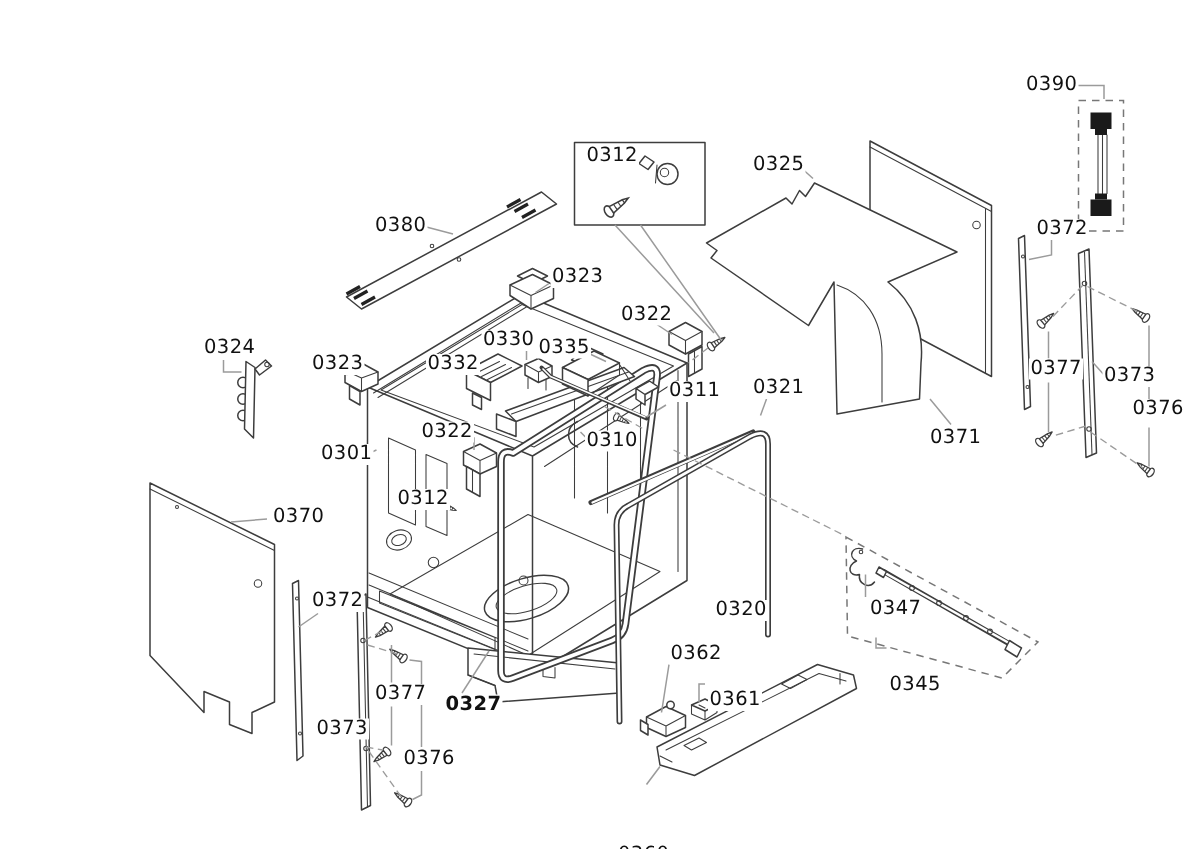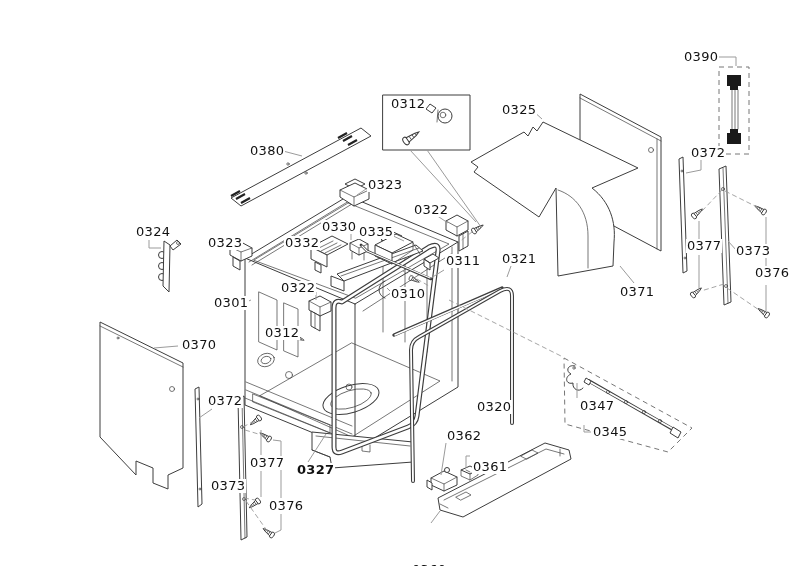--- a/index.html
+++ b/index.html
@@ -329,21 +329,21 @@
       <div class="plabel" style="left: 501px; top: 252px;">0321</div>
       <div class="plabel" style="left: 213px; top: 296px;">0301</div>
       <div class="plabel" style="left: 280px; top: 281px;">0322</div>
       <div class="plabel" style="left: 390px; top: 287px;">0310</div>
       <div class="plabel" style="left: 619px; top: 285px;">0371</div>
       <div class="plabel" style="left: 264px; top: 326px;">0312</div>
       <div class="plabel" style="left: 181px; top: 338px;">0370</div>
       <div class="plabel" style="left: 207px; top: 394px;">0372</div>
       <div class="plabel" style="left: 476px; top: 400px;">0320</div>
       <div class="plabel" style="left: 579px; top: 399px;">0347</div>
-      <div class="plabel" style="left: 592px; top: 425px;">0345</div>
+      <div class="plabel" style="left: 592px; top: 450px;">0345</div>
       <div class="plabel" style="left: 446px; top: 429px;">0362</div>
       <div class="plabel" style="left: 472px; top: 449px; margin-top: 11px;">0361</div>
       <div class="plabel" style="left: 249px; top: 456px;">0377</div>
       <div class="plabel" style="left: 296px; top: 463px; font-weight: bold;">0327</div>
       <div class="plabel" style="left: 210px; top: 479px;">0373</div>
       <div class="plabel" style="left: 268px; top: 499px;">0376</div>
       <div class="plabel" style="left: 411px; top: 519px; margin-top: 44px;">0360</div>
     </div>
 
 

